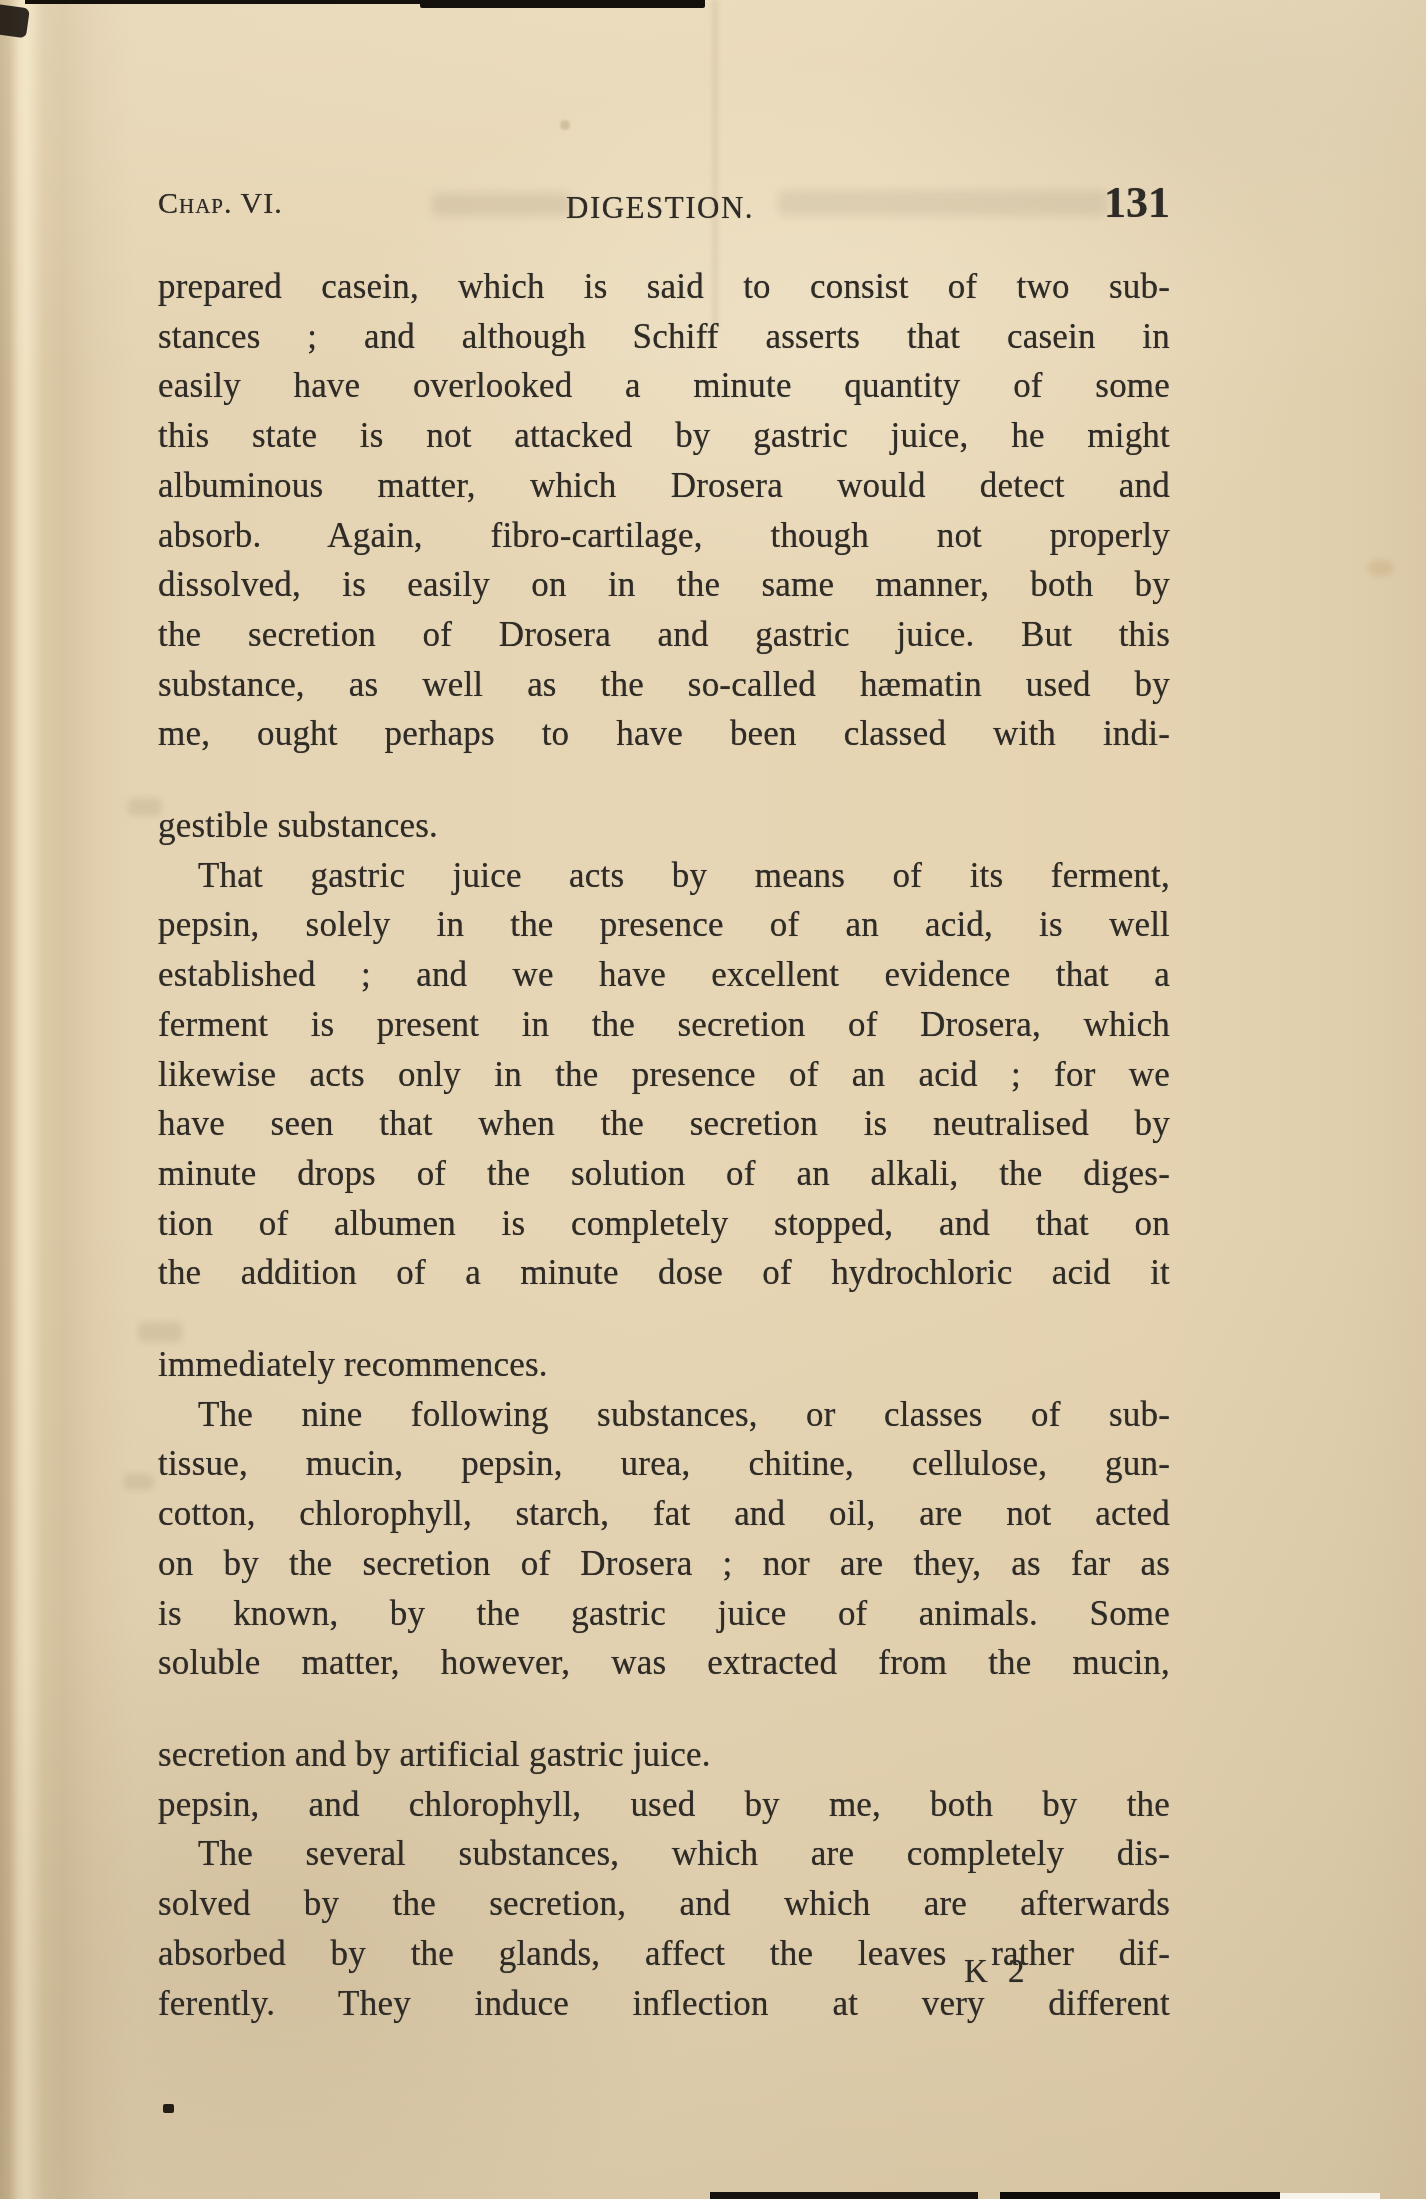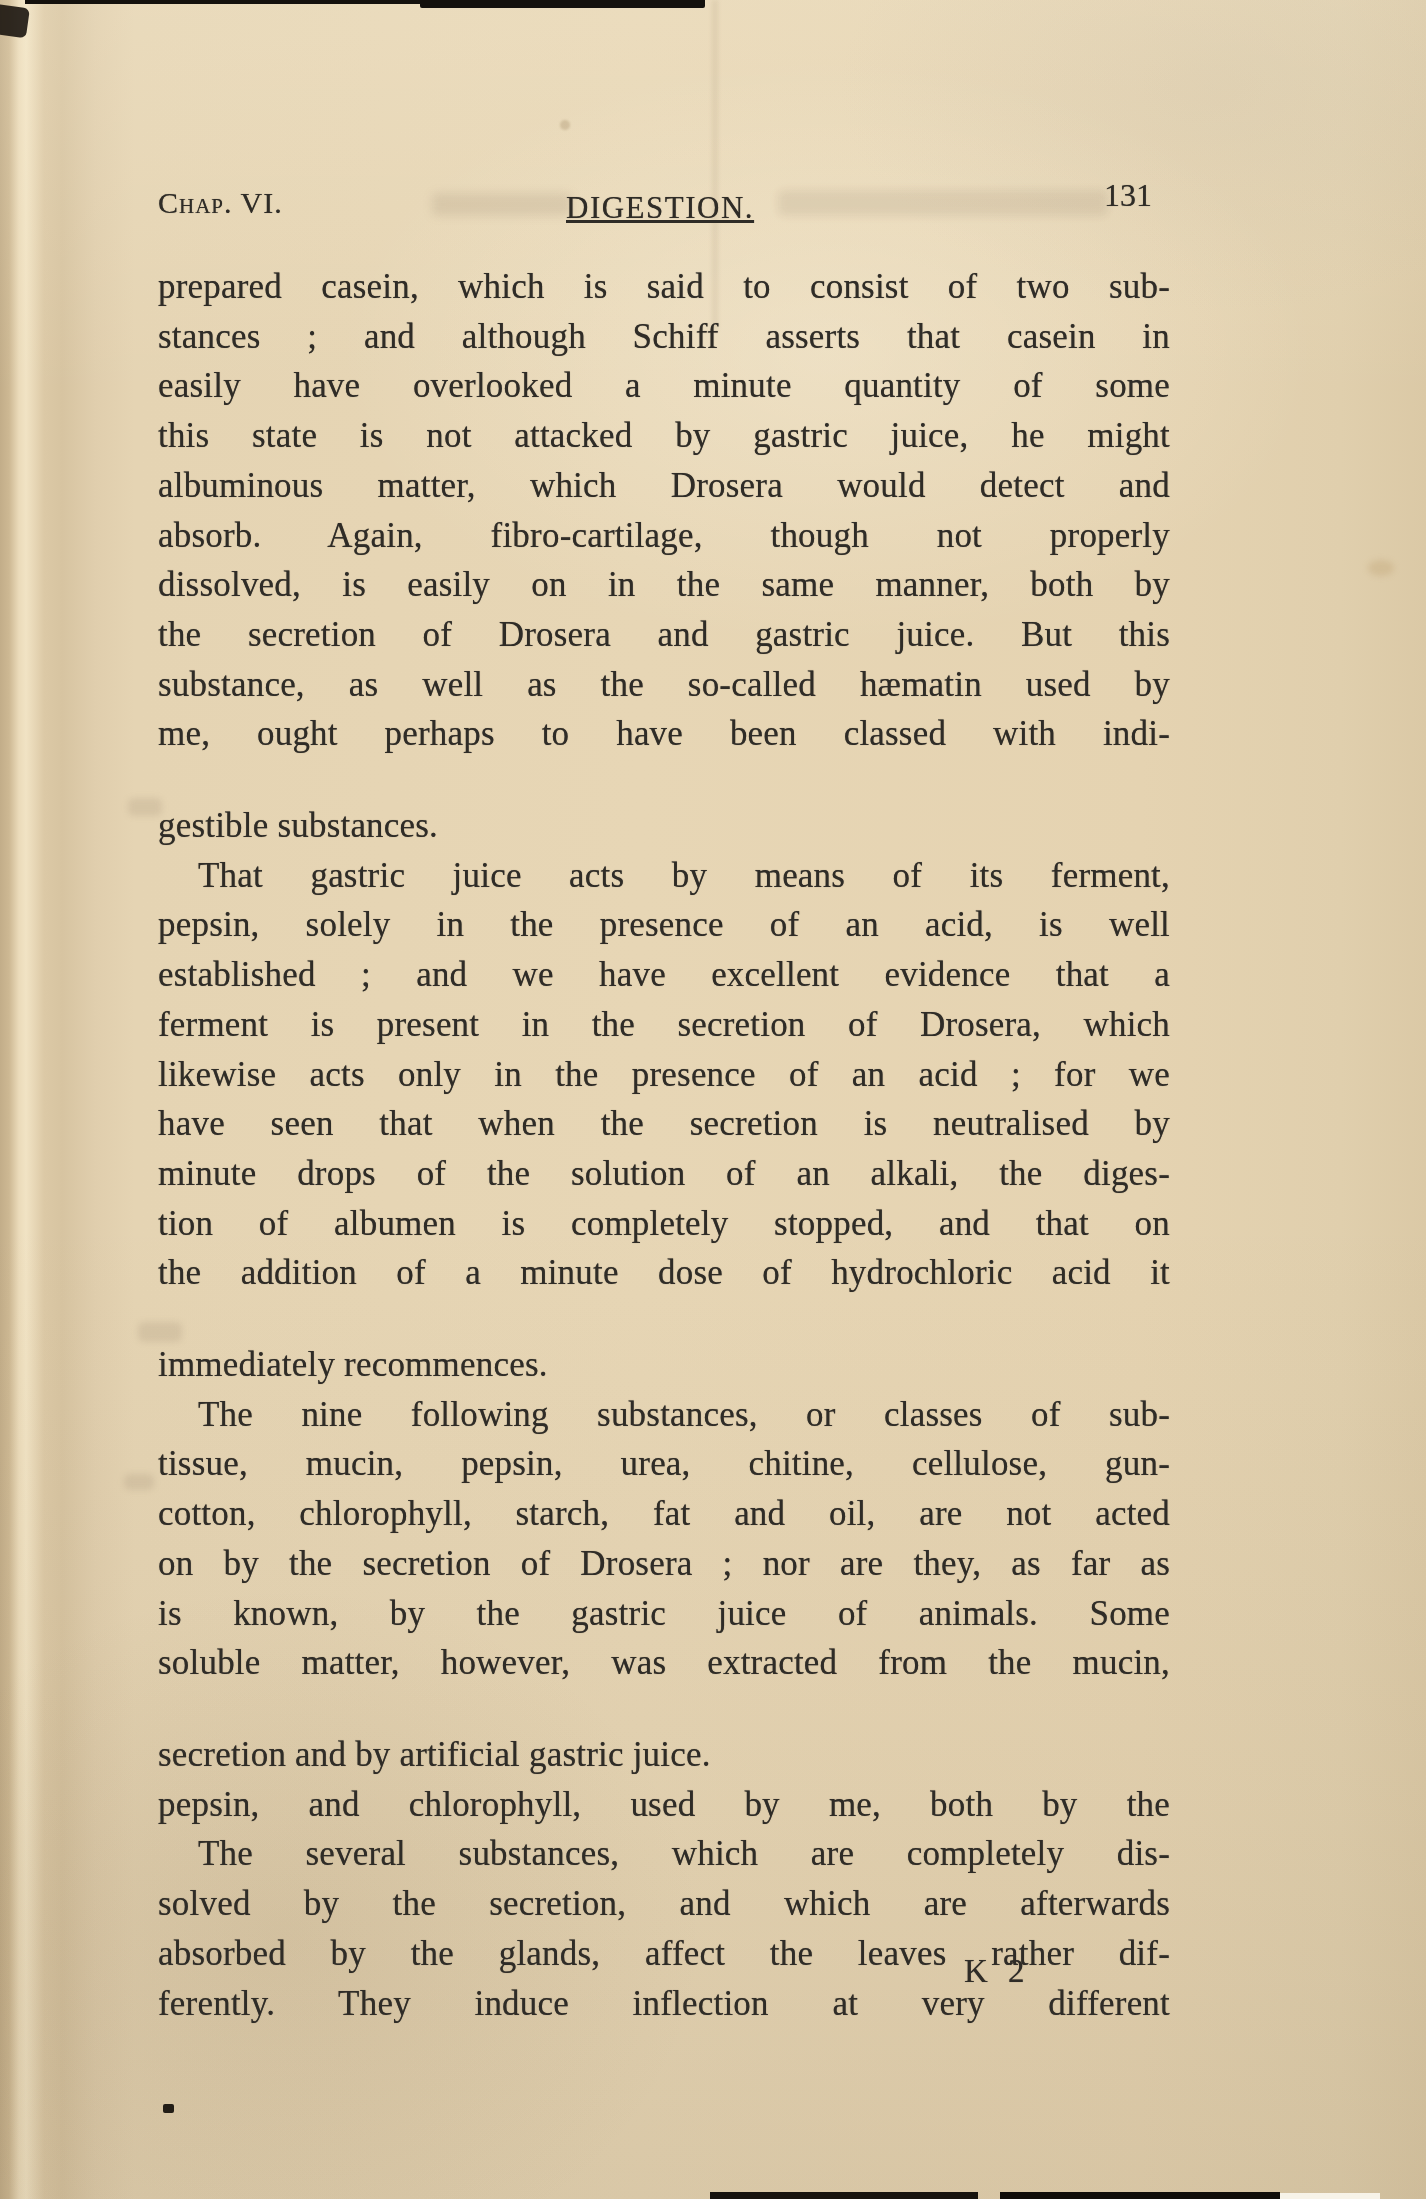--- a/index.html
+++ b/index.html
@@ -42,22 +42,22 @@
   .ghost.g2{left:778px;top:190px;width:330px;height:26px;opacity:.9;}
   .ghost.g3{left:128px;top:798px;width:34px;height:18px;filter:blur(3px);}
   .ghost.g4{left:138px;top:1322px;width:44px;height:20px;filter:blur(3px);}
   .ghost.g5{left:124px;top:1474px;width:30px;height:16px;filter:blur(3px);}
   .crease{position:absolute;left:712px;top:0;width:6px;height:330px;background:rgba(120,100,70,0.10);filter:blur(2px);}
   .stain1{position:absolute;left:1368px;top:560px;width:26px;height:16px;background:rgba(160,120,60,0.18);border-radius:50%;filter:blur(3px);}
   .stain2{position:absolute;left:560px;top:120px;width:10px;height:10px;background:rgba(140,110,70,0.25);border-radius:50%;filter:blur(1px);}
 
   
   .chap{position:absolute;left:158px;top:186px;font-size:30px;font-variant:small-caps;letter-spacing:1px;text-shadow:0 0 0.7px rgba(47,44,39,0.75);text-align:center;}
-  .title{position:absolute;left:566px;top:190px;font-size:31px;letter-spacing:1.5px;text-shadow:0 0 0.7px rgba(47,44,39,0.75);text-decoration:underline;}
-  .pagenum{position:absolute;left:1104px;top:177px;font-size:32px;text-shadow:0 0 0.7px rgba(47,44,39,0.75);}
+  .title{position:absolute;left:566px;top:190px;font-size:31px;letter-spacing:1.5px;text-shadow:0 0 0.7px rgba(47,44,39,0.75);}
+  .pagenum{position:absolute;left:1104px;top:177px;font-size:44px;text-shadow:0 0 0.7px rgba(47,44,39,0.75);font-weight:bold;}
 
   
   .text-block{
     position:absolute;left:158px;top:262px;width:1012px;
     font-size:35px;line-height:49.7px;letter-spacing:0.2px;
     text-shadow:0 0 0.7px rgba(47,44,39,0.7);
   }
   .line{text-align:justify;text-align-last:justify;white-space:normal;}
   .line.endline{text-align-last:left;margin-top:42px;}
   .line.indent{text-indent:40px;}

